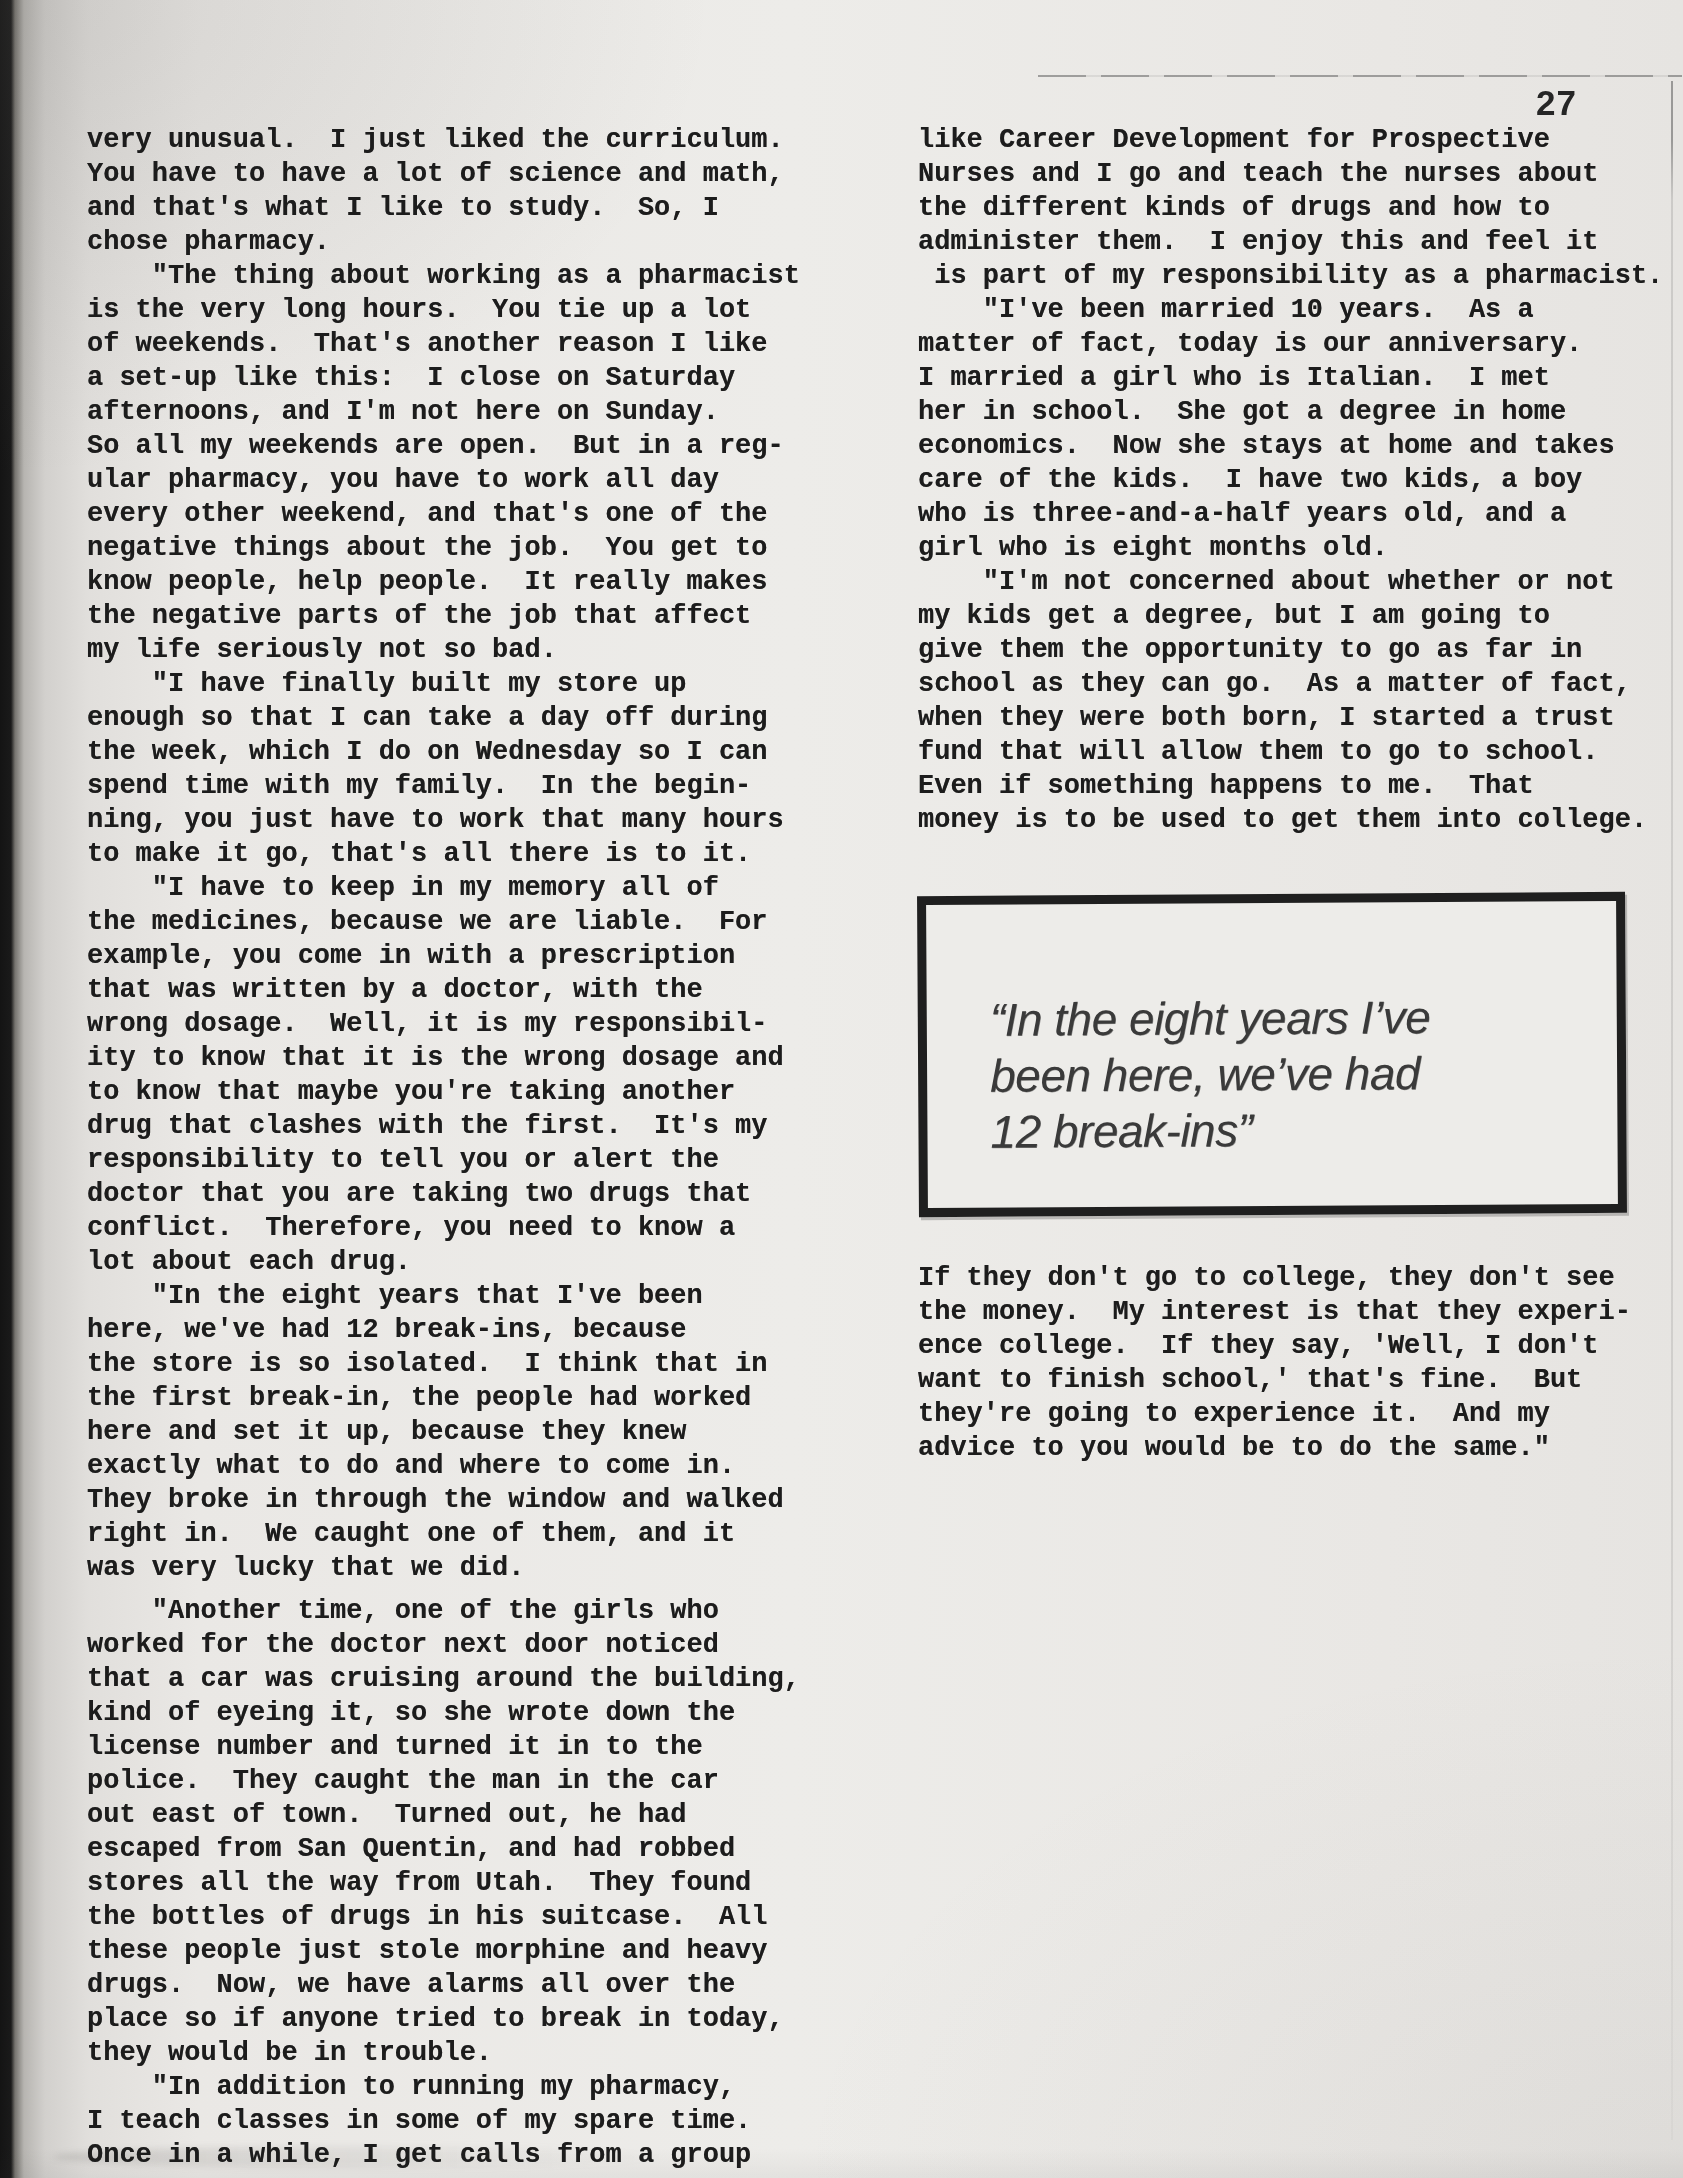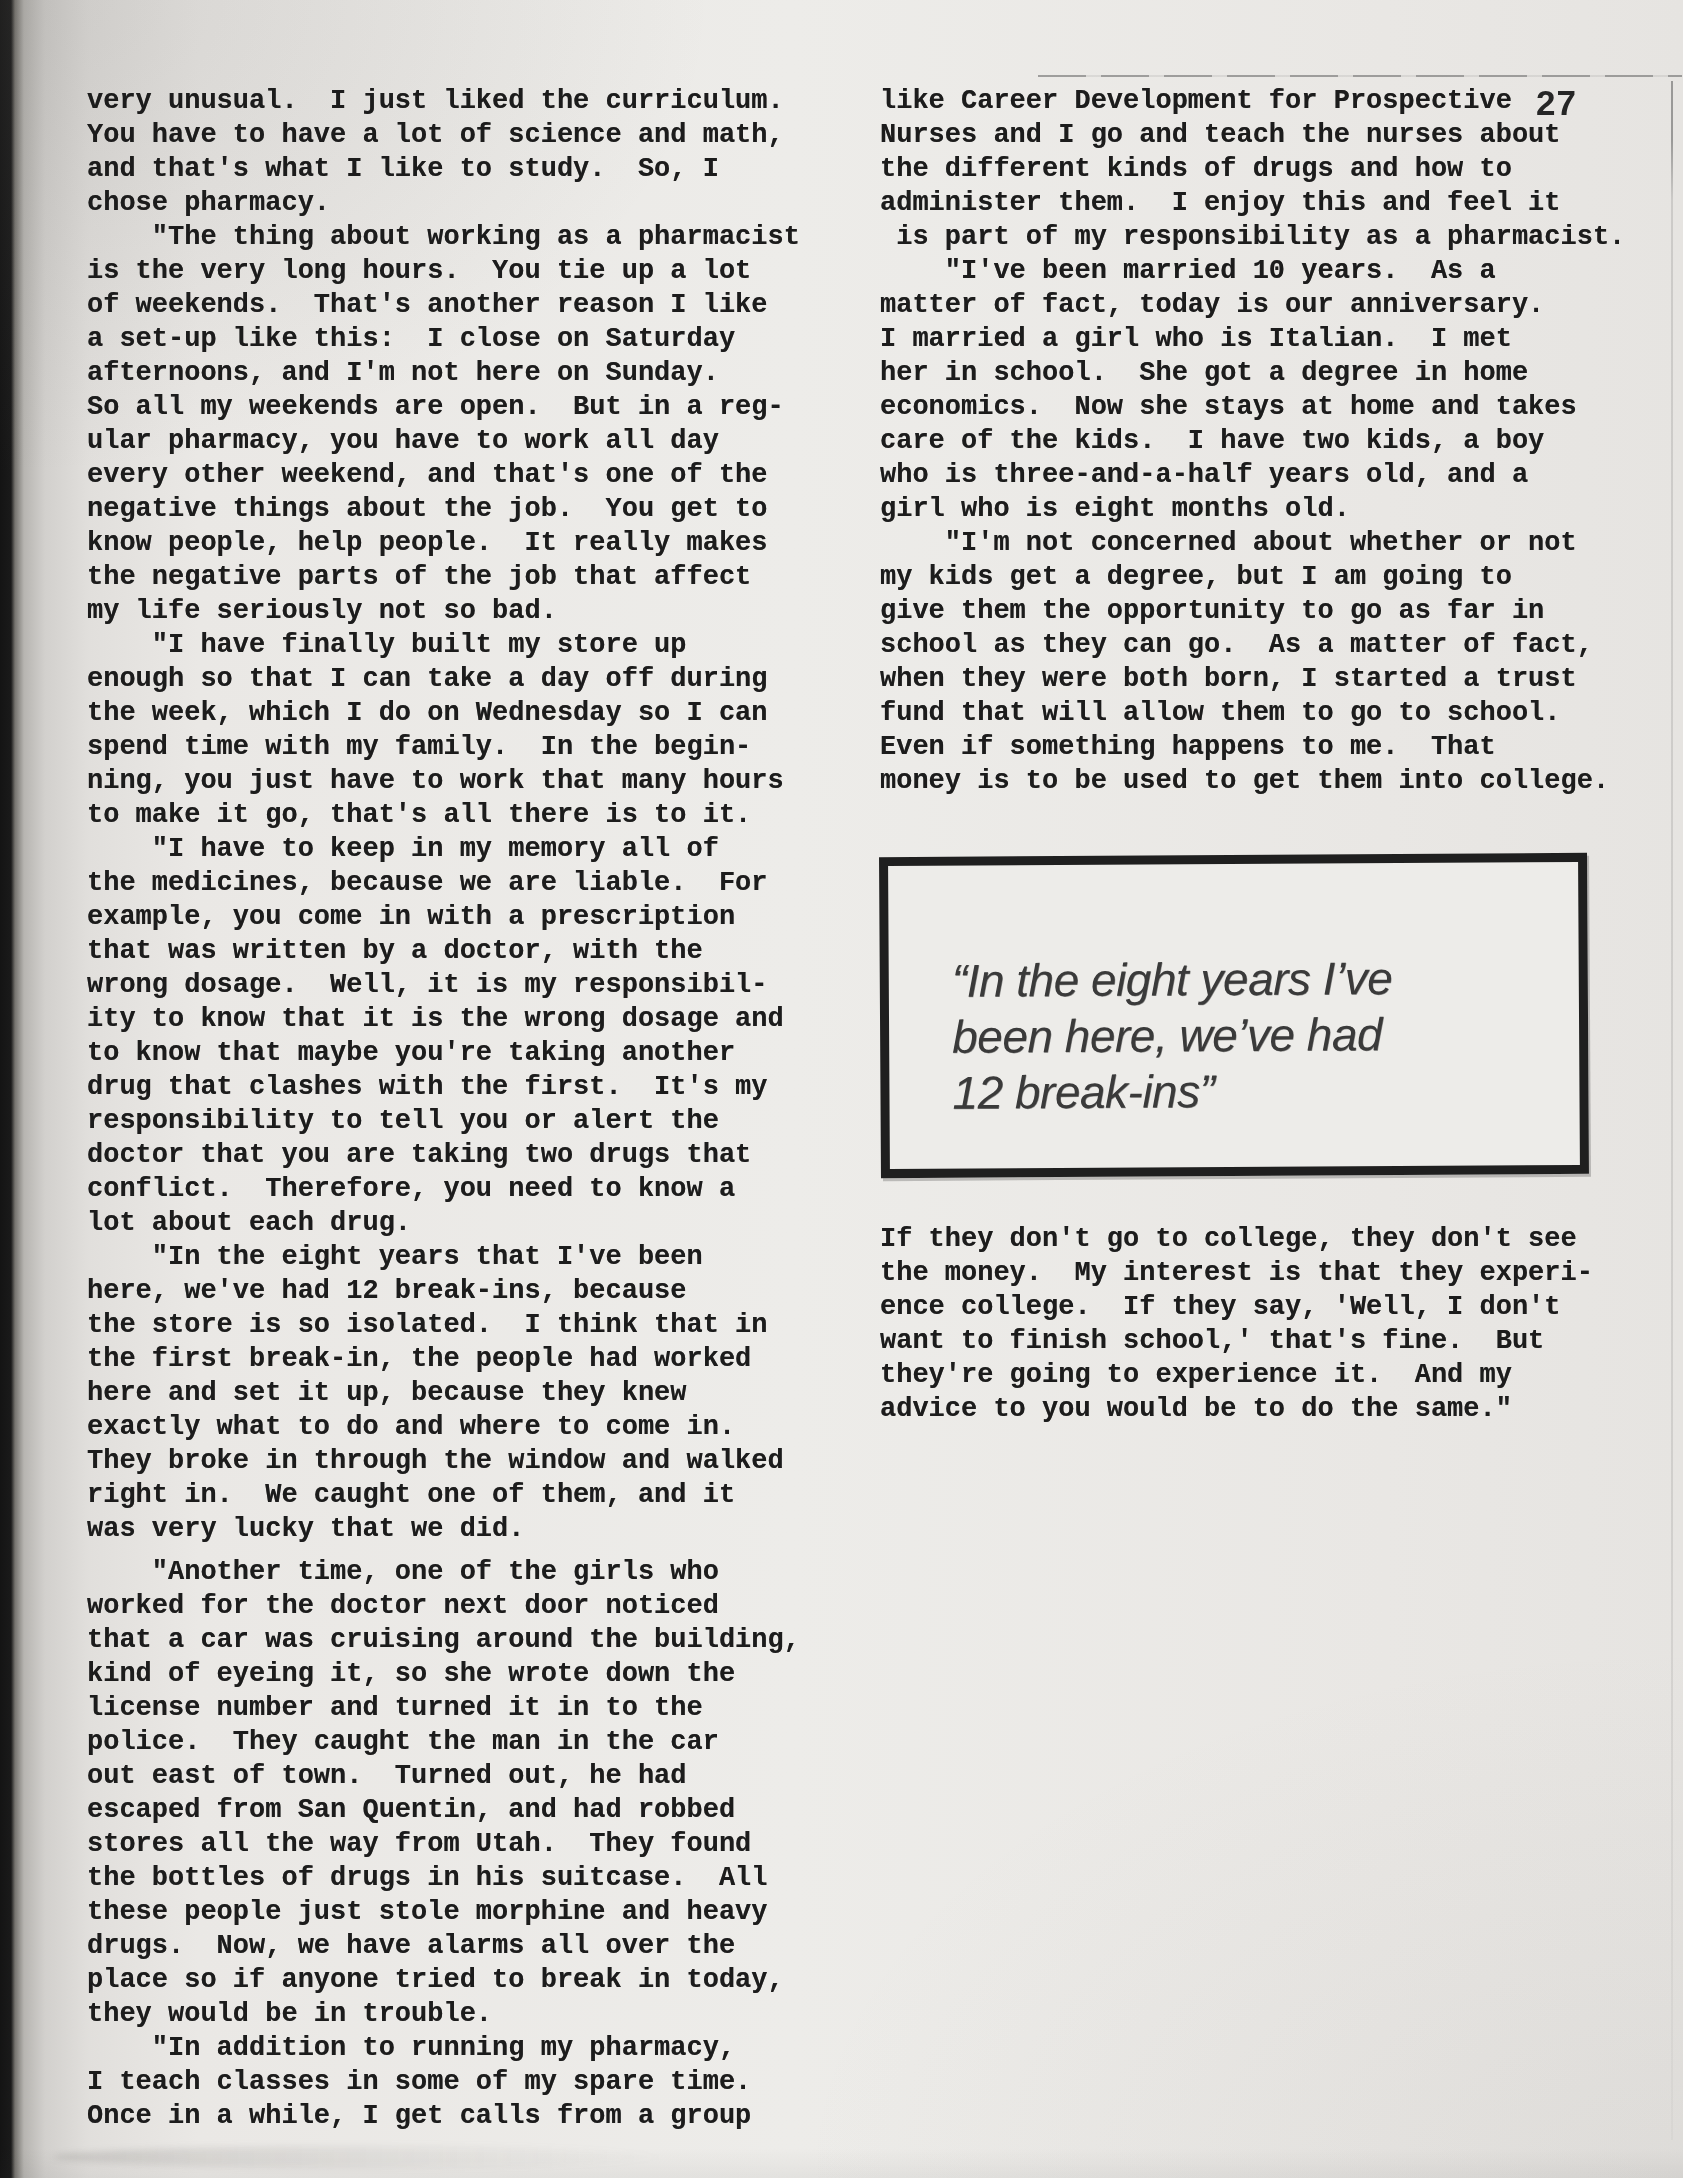--- a/index.html
+++ b/index.html
@@ -70,29 +70,30 @@
     font-size: 35px;
     font-weight: 700;
     color: #262626;
     letter-spacing: 1px;
   }
   .col {
     position: absolute;
     top: 84px;
   }
   .col-left  { left: 87px;  width: 733px; }
-  .col-right { left: 880px; width: 752px; }
+  .col-right { left: 918px; width: 752px; }
   .block {
     white-space: pre;
     font-family: "Liberation Mono", "DejaVu Sans Mono", monospace;
     font-size: 27px;
     line-height: 34px;
     font-weight: bold;
     color: #1c1c1c;
     text-shadow: 0 0 0.5px rgba(20,20,20,0.55);
+    margin-top: 39px;
   }
   .para-gap { margin-top: 9px; }
   .pullquote-box {
     box-sizing: border-box;
     width: 708px;
     height: 321px;
     margin-top: 57px;
     border: 9px solid #1f1f1f;
     background: #edece9;
     transform: rotate(-0.35deg);

